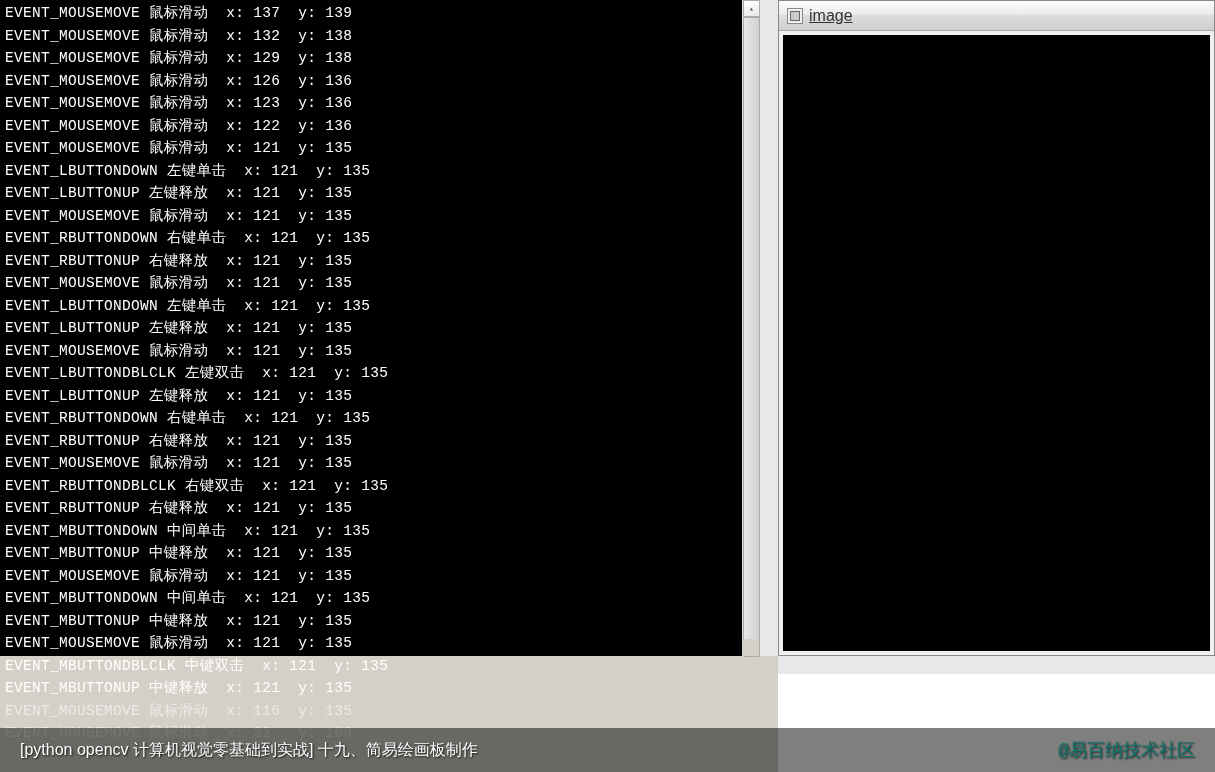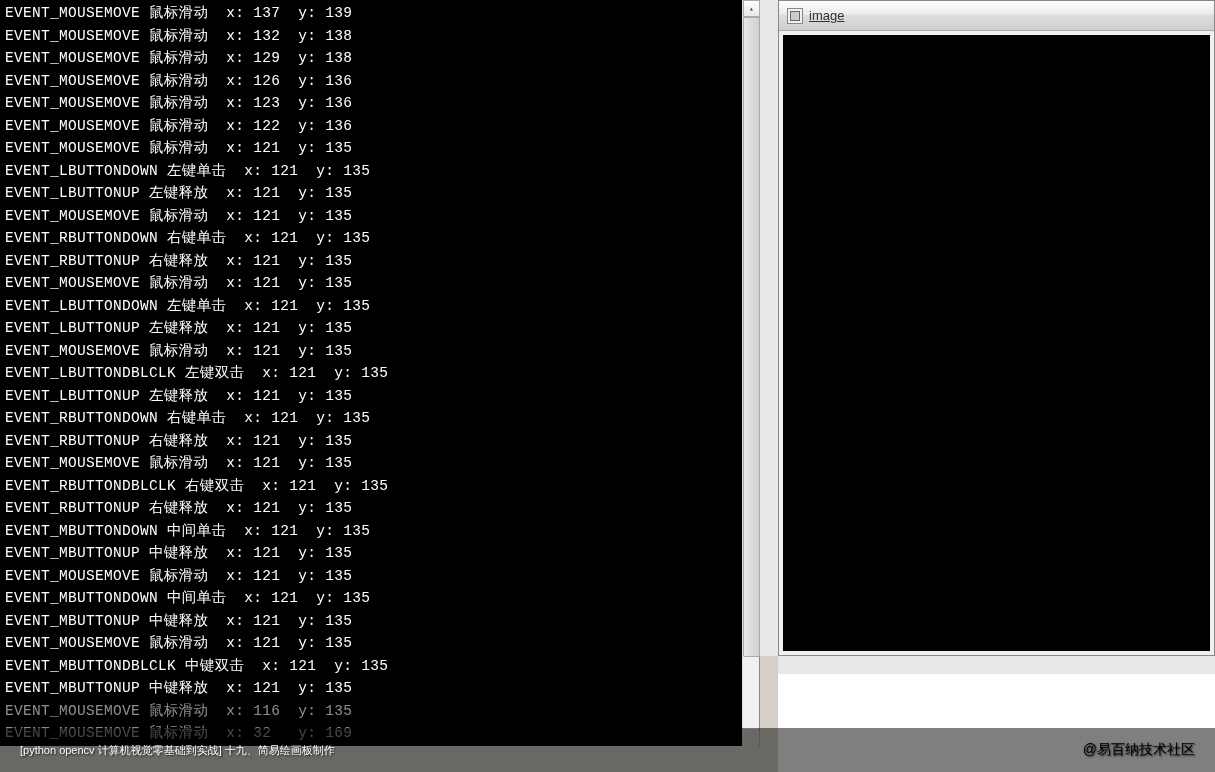--- a/index.html
+++ b/index.html
@@ -9,21 +9,21 @@
   background: #d4d0c8;
   font-family: "Consolas", "Courier New", monospace;
   position: relative;
   overflow: hidden;
 }
 .console-window {
   position: absolute;
   left: 0;
   top: 0;
   width: 760px;
-  height: 746px;
+  height: 656px;
   background: #000;
   border-right: 1px solid #888;
 }
 .console-content {
   padding: 2px 5px;
   color: #fff;
   font-size: 14.5px;
   line-height: 22.5px;
   white-space: pre;
   font-family: "Consolas", "SimSun", "Courier New", monospace;
@@ -92,21 +92,21 @@
   font-size: 10px;
 }
 .window-icon-inner {
   width: 10px;
   height: 10px;
   background: #ccc;
   border: 1px solid #666;
 }
 .window-title {
   font-family: "Segoe UI", Tahoma, sans-serif;
-  font-size: 13px;
+  font-size: 16px;
   color: #333;
   text-decoration: underline;
 }
 .image-canvas {
   position: absolute;
   left: 4px;
   top: 34px;
   right: 4px;
   bottom: 4px;
   background: #000;
@@ -119,27 +119,27 @@
   height: 44px;
   background: rgba(0,0,0,0.5);
   display: flex;
   align-items: center;
   justify-content: space-between;
   padding: 0 20px;
 }
 .caption-text {
   color: #fff;
   font-family: "Microsoft YaHei", "SimHei", sans-serif;
-  font-size: 11px;
+  font-size: 16px;
   text-shadow: 1px 1px 2px rgba(0,0,0,0.8);
 }
 .watermark {
-  color: #000000;
-  font-family: Liberation Sans, sans-serif;
-  font-size: 14px;
+  color: #0f766e;
+  font-family: Liberation Mono, monospace;
+  font-size: 18px;
   text-shadow: 1px 1px 2px rgba(0,0,0,0.8);
 }
 .faded-line {
   opacity: 0.55;
   text-align: right;
 }
 .separator-strip {
   position: absolute;
   left: 760px;
   top: 0;

